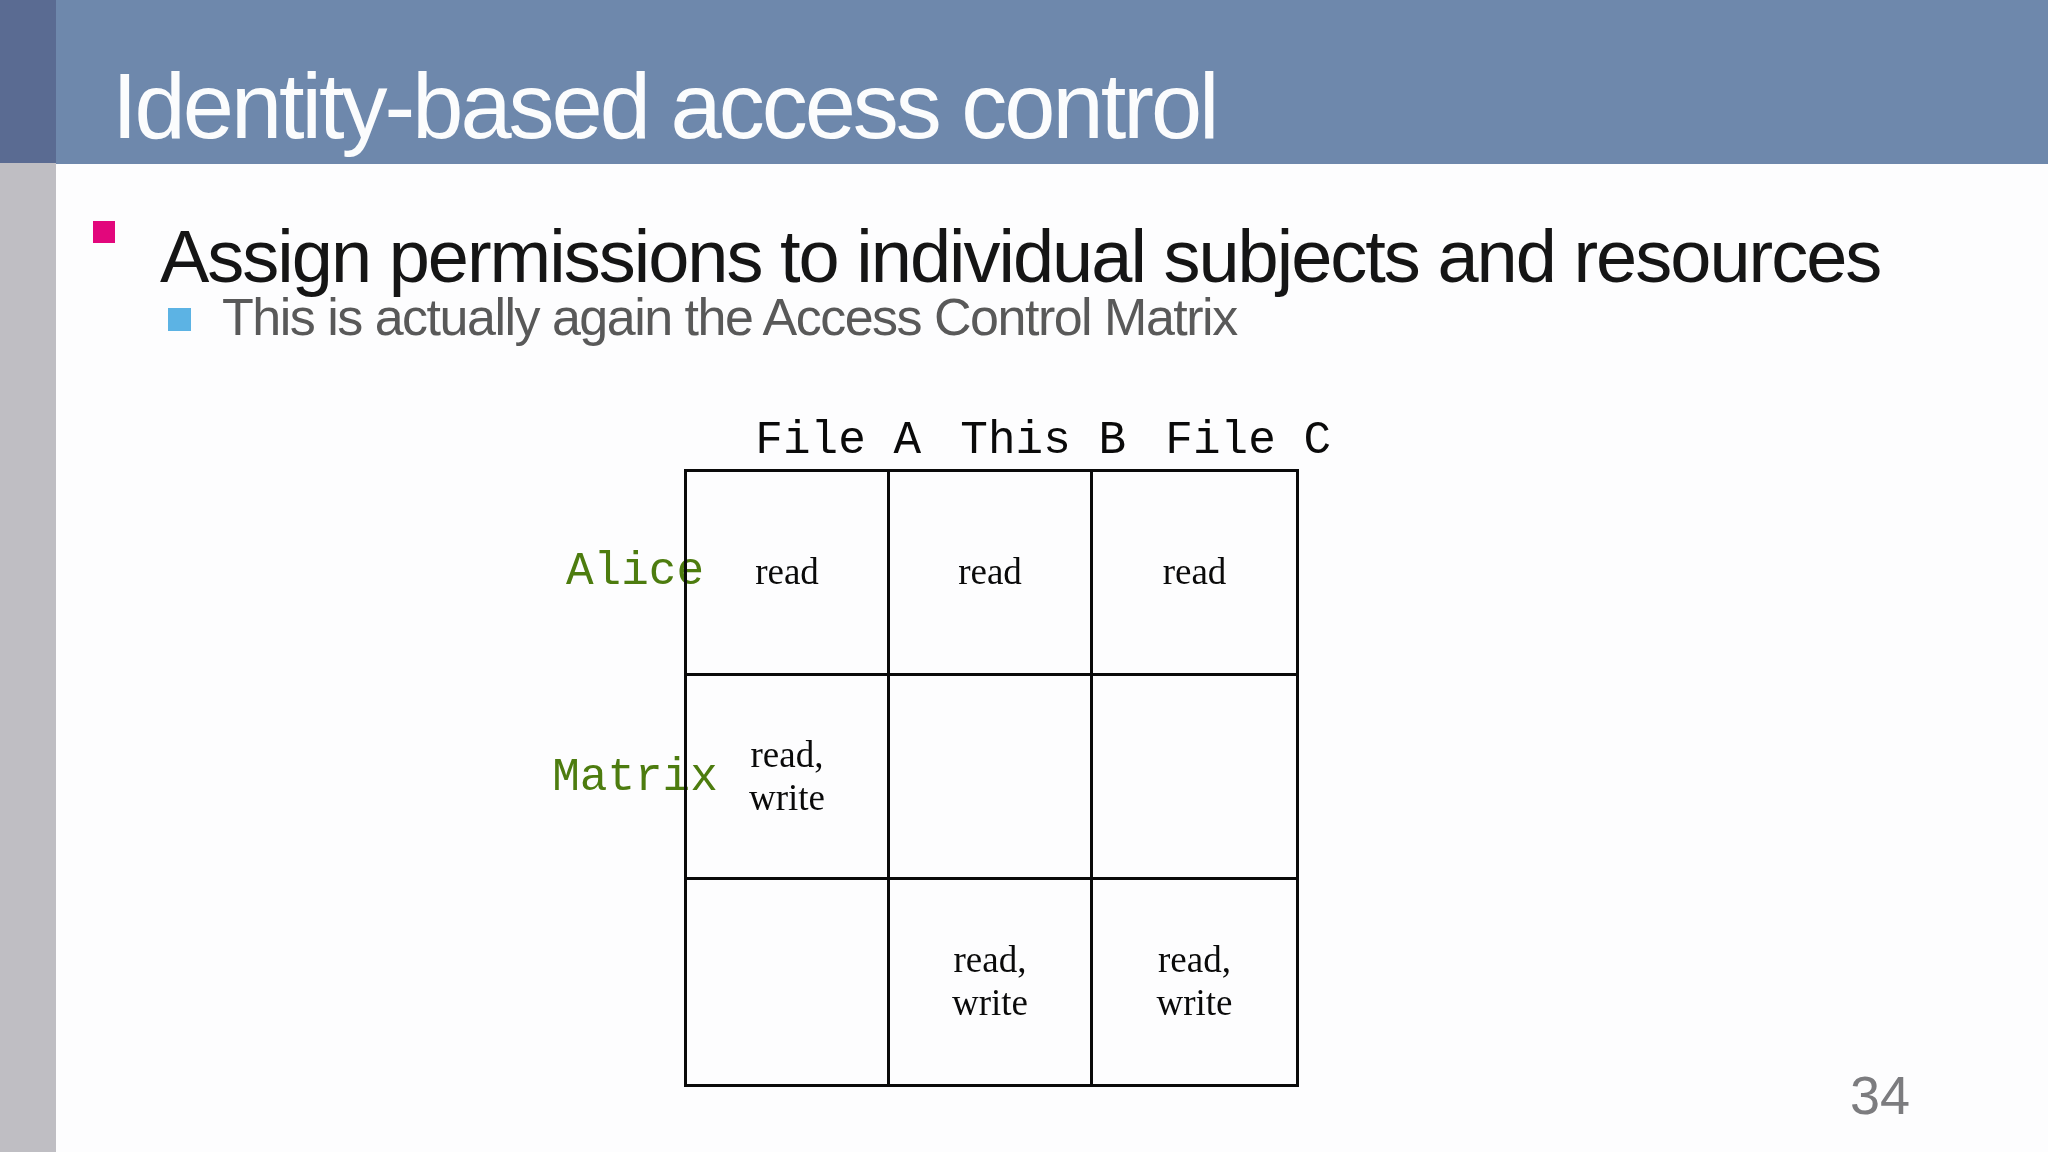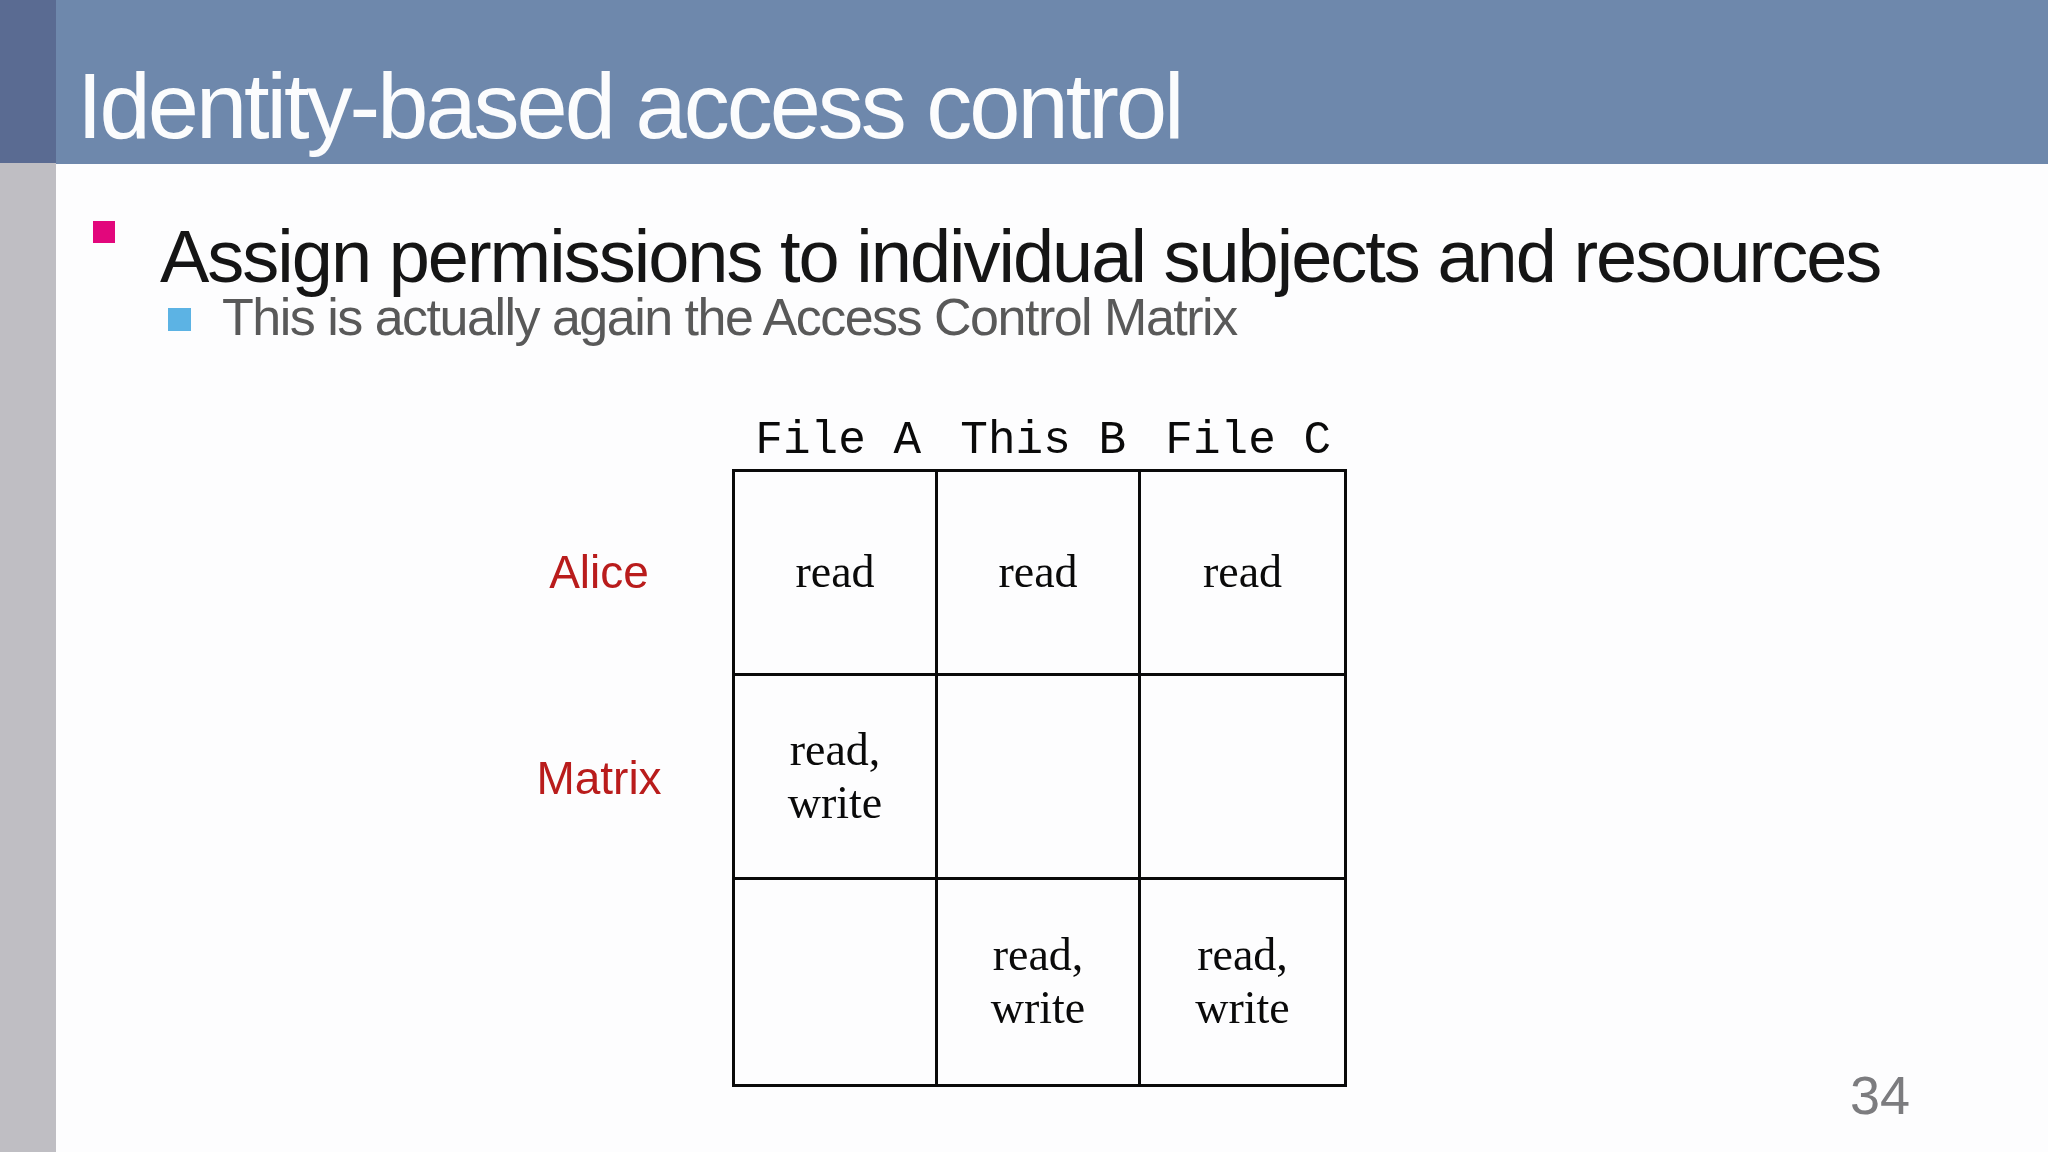--- a/index.html
+++ b/index.html
@@ -7,21 +7,21 @@
     position:relative;width:2048px;height:1152px;overflow:hidden;
     background:#fdfdfe;font-family:"Liberation Sans",sans-serif;
   }
   
   .corner-block{position:absolute;left:0;top:0;width:56px;height:163px;background:#5a6b92;}
   .left-strip{position:absolute;left:0;top:163px;width:56px;height:989px;background:#bfbec3;}
   
   .title-bar{
     position:absolute;left:56px;top:0;width:1992px;height:164px;background:#6e88ac;
     display:flex;align-items:flex-end;box-sizing:border-box;
-    padding:0 0 12px 21px;
+    padding:0 0 12px 56px;
   }
   .slide-title{
     margin:0;font-size:92px;font-weight:400;letter-spacing:-3px;
     color:#fbfcfd;line-height:1;white-space:nowrap;
   }
   
   .bullet-marker{position:absolute;}
   .marker-pink{left:93px;top:221px;width:22px;height:22px;background:#e2077c;}
   .marker-blue{left:168px;top:308px;width:23px;height:23px;background:#5cb3e4;}
   .bullet-text-main{
@@ -33,30 +33,30 @@
     letter-spacing:-1.5px;color:#595959;white-space:nowrap;
   }
   
   .matrix-col-headers{
     position:absolute;left:716px;top:417px;width:615px;height:48px;
     display:grid;grid-template-columns:repeat(3,1fr);
     font-family:Liberation Mono, monospace;font-size:46px;line-height:48px;
     color:#0a0a0a;text-align:right;
   }
   .matrix-row-labels{
-    position:absolute;left:504px;top:469px;width:190px;height:618px;
+    position:absolute;left:540px;top:469px;width:190px;height:618px;
     display:grid;grid-template-rows:repeat(3,1fr);
-    font-family:Liberation Sans, sans-serif;font-size:46px;color:#b91c1c;
+    font-family:Liberation Mono, monospace;font-size:46px;color:#4d7c0f;
   }
   .matrix-row-labels .rowlab{display:flex;align-items:center;justify-content:center;}
   .matrix-grid{
-    position:absolute;left:732px;top:469px;width:615px;height:618px;
+    position:absolute;left:684px;top:469px;width:615px;height:618px;
     box-sizing:border-box;border:3px solid #0a0a0a;
     display:grid;grid-template-columns:repeat(3,1fr);grid-template-rows:repeat(3,1fr);
-    font-family:"Liberation Serif",serif;font-size:46px;color:#0a0a0a;
+    font-family:"Liberation Serif",serif;font-size:37px;color:#0a0a0a;
   }
   .matrix-cell{
     display:flex;align-items:center;justify-content:center;text-align:center;
     white-space:pre-line;line-height:1.15;
     border-right:3px solid #0a0a0a;border-bottom:3px solid #0a0a0a;
   }
   .matrix-cell.last-col{border-right:none;}
   .matrix-cell.last-row{border-bottom:none;}
   
   .page-number{

